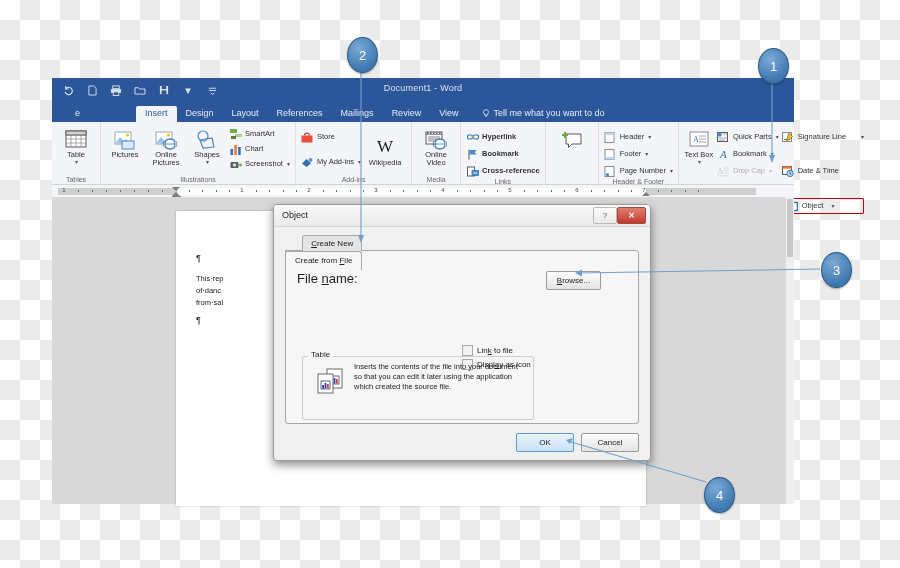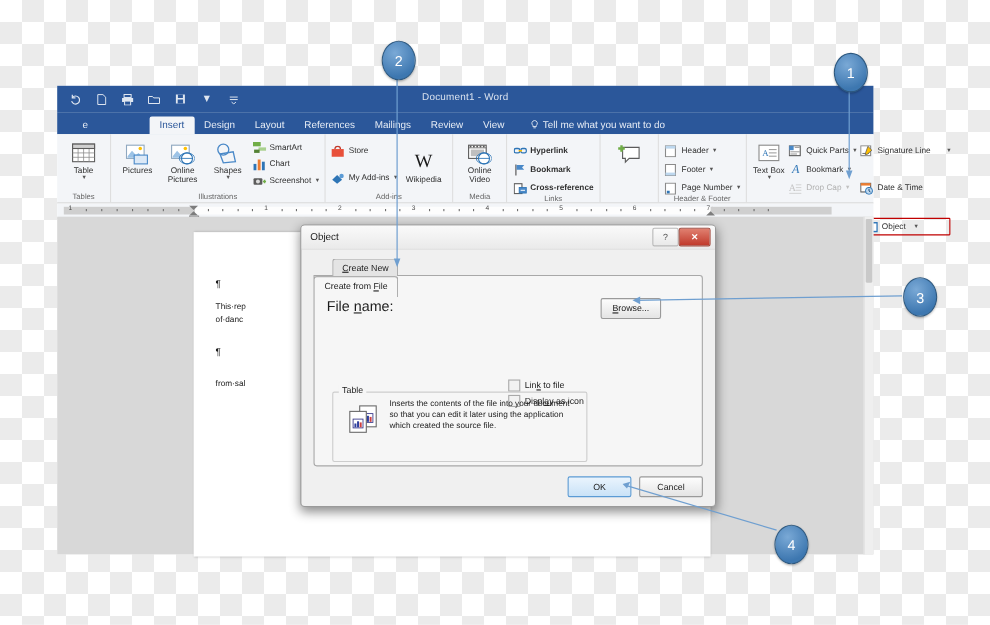--- a/index.html
+++ b/index.html
@@ -538,21 +538,21 @@
       <div class="rtick" style="left:619px;"></div>
     <div class="rtick" style="left:633px;"></div>
       <div class="rtick" style="left:646px;"></div>
   </div>
 
   <div class="docarea">
     <div class="page">
       <div class="pilcrow" style="left:20px;top:43px;">¶</div>
       <div class="ptext" style="left:20px;top:62px;">This·rep</div>
       <div class="ptext" style="left:20px;top:74px;">of·danc</div>
-      <div class="ptext" style="left:20px;top:86px;margin-top:46px;">from·sal</div>
+      <div class="ptext" style="left:20px;top:86px;">from·sal</div>
       <div class="pilcrow" style="left:20px;top:105px;">¶</div>
       <div class="ptext" style="left:398px;top:62px;">n·sales·</div>
       <div class="ptext" style="left:398px;top:74px;">ated·</div>
       <div class="pilcrow" style="left:397px;top:16px;font-size:13px;font-weight:bold;">¶</div>
       <div class="pilcrow" style="left:404px;top:15px;font-size:14px;font-weight:bold;">¶</div>
     </div>
     <div class="scrollbar">
       <div class="scrollthumb"></div>
     </div>
   </div>

